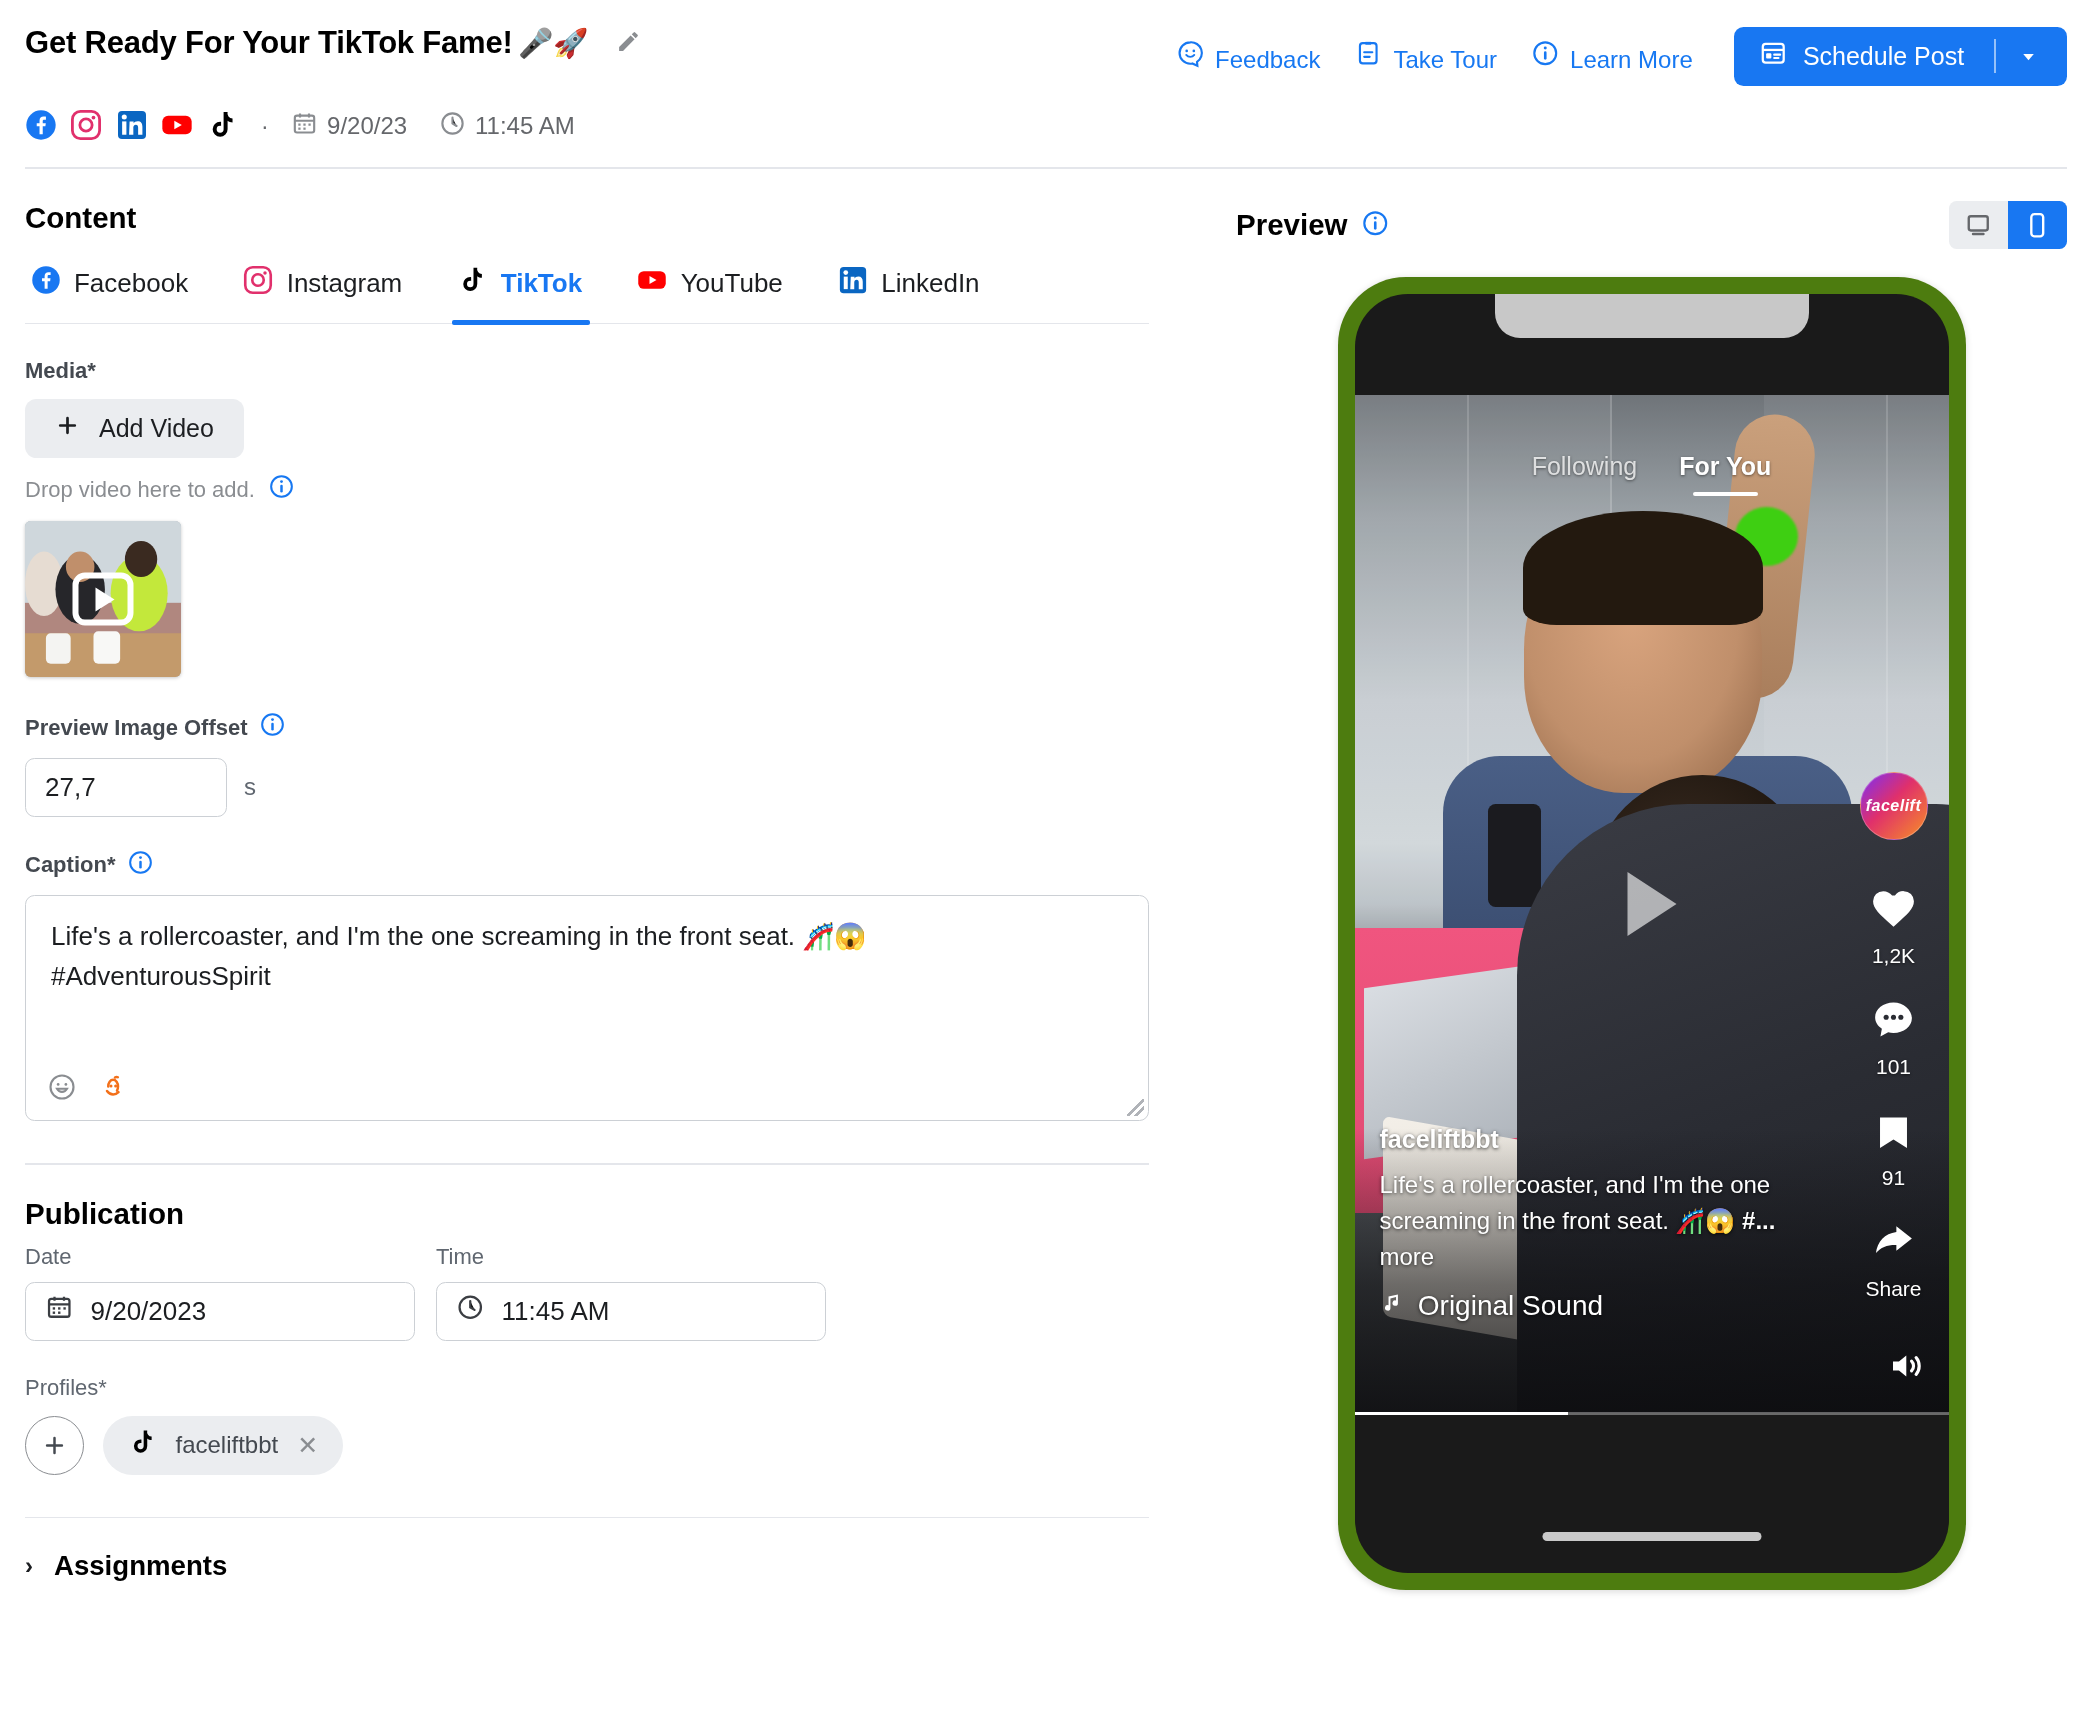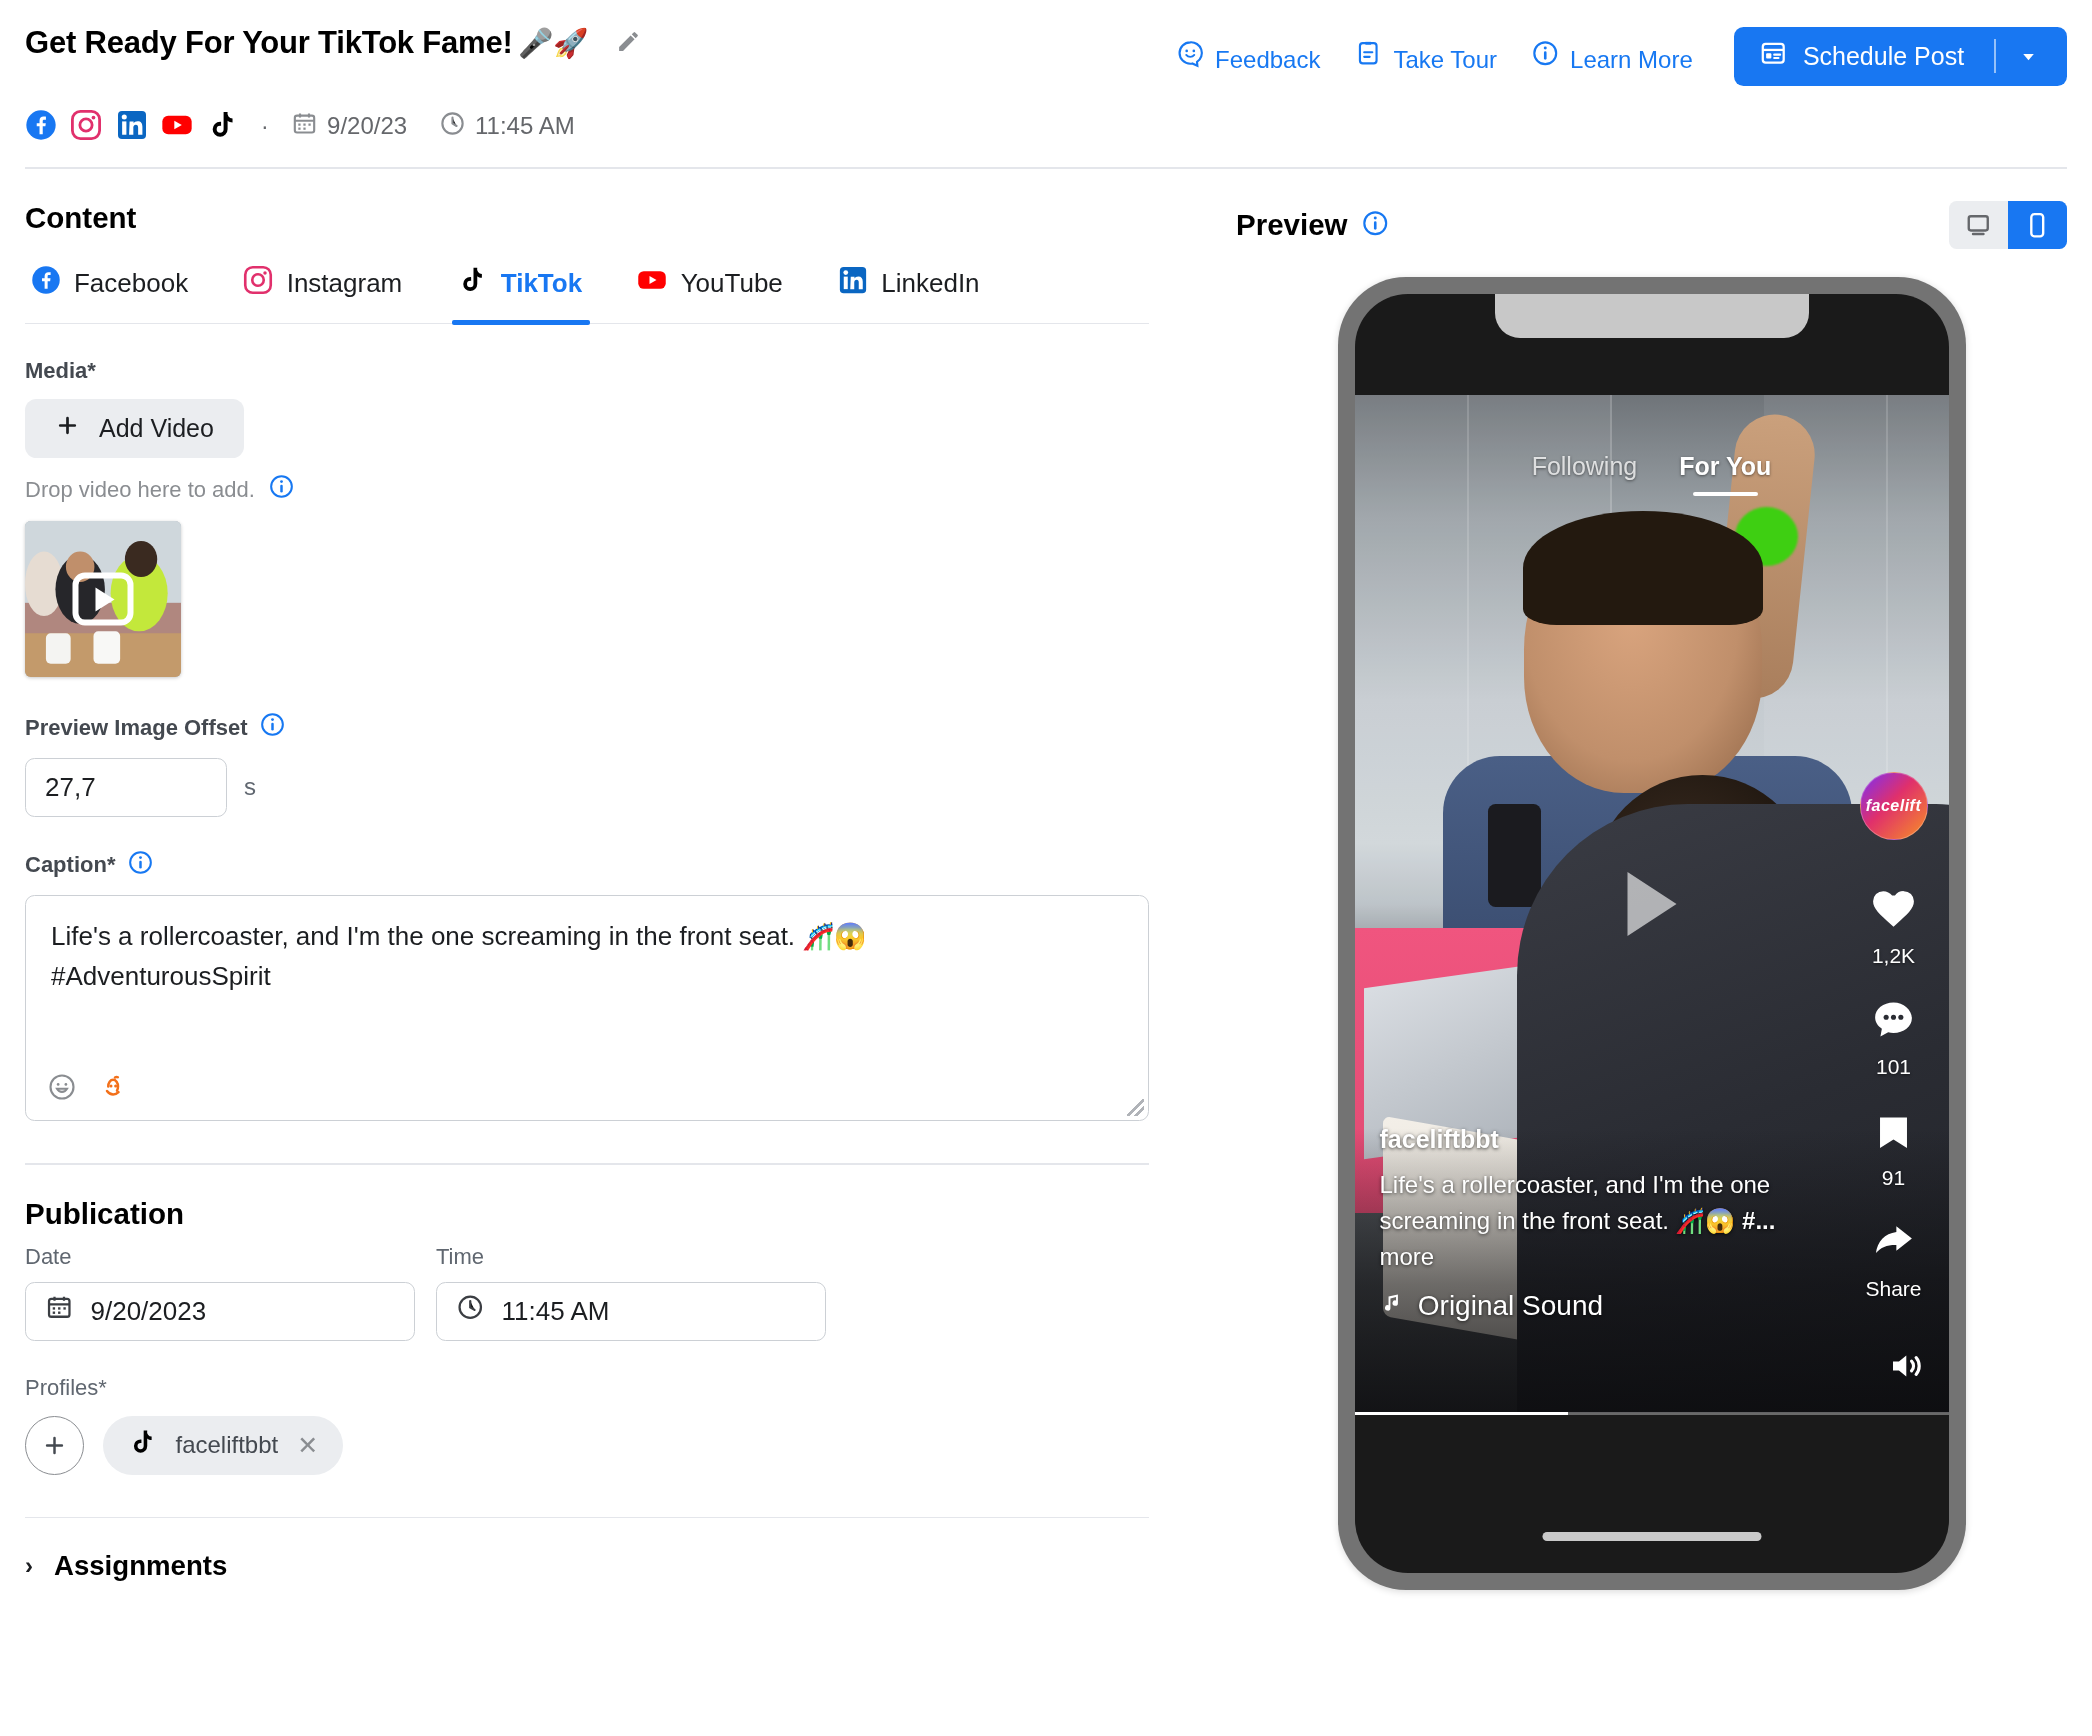--- a/index.html
+++ b/index.html
@@ -157,21 +157,21 @@
     margin-left: auto; display: flex; background: #ebedf0; border-radius: 7.6px; overflow: hidden;
   }
   .seg-btn {
     width: 59px; height: 48px; display: flex; align-items: center; justify-content: center;
     cursor: pointer;
   }
   .seg-btn.active { background: #1877f2; }
 
   .phone-wrap { display: flex; justify-content: center; margin-top: 28.5px; }
   .phone {
-    width: 628px; height: 1313px; background: #737373;
+    width: 628px; height: 1313px; background: #4d7c0f;
     border-radius: 68px; padding: 17px; position: relative;
     box-shadow: 0 1.9px 7.6px rgba(0,0,0,.14);
   }
   .phone-screen {
     width: 100%; height: 100%; background: #1a1a1a;
     border-radius: 53px; overflow: hidden; position: relative;
   }
   .notch {
     position: absolute; top: 0; left: 50%; transform: translateX(-50%);
     width: 314px; height: 44px; background: #c8c8c8;

